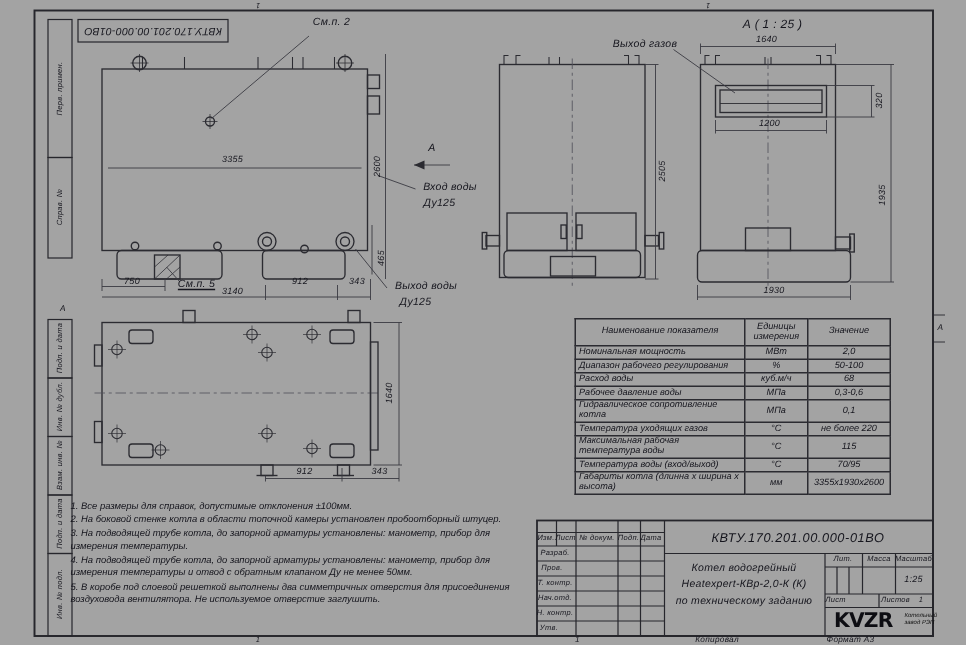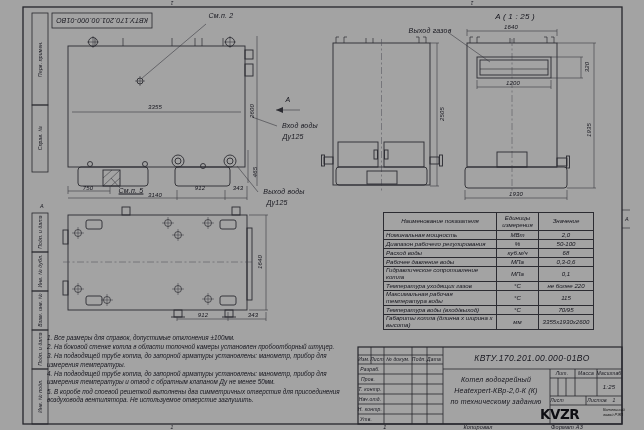--- a/index.html
+++ b/index.html
@@ -19,21 +19,21 @@
   
   table.spec { position:absolute; left:383px; top:212px; width:210px; border-collapse:collapse;
                table-layout:fixed; color:#15151d; }
   table.spec th, table.spec td { border:1px solid #2b2b31; font:italic 6.1px/6.8px "Liberation Sans",sans-serif;
                padding:0 2px; overflow:hidden; }
   table.spec th { text-align:center; font-weight:normal; height:18px; }
   table.spec td { height:9px; }
   tr.tall td { height:15px; }
   td.c { text-align:center; }
   col.c1{width:113px;} col.c2{width:42px;} col.c3{width:55px;}
-  #logo-kvzr { position:absolute; left:540px; top:406px; width:52px; height:17px;
+  #logo-kvzr { position:absolute; left:556px; top:406px; width:52px; height:17px;
                font:900 13.5px/17px "DejaVu Sans",sans-serif; color:#0d0d12; letter-spacing:-0.5px; }
   #logo-cap { position:absolute; left:603px; top:408px; width:20px;
               font:italic 4px/4.6px "Liberation Sans",sans-serif; color:#111; }
 </style>
 </head>
 <body>
 <div id="sheet">
 
 <svg class="lines" width="644" height="430" viewBox="0 0 644 430">
 

